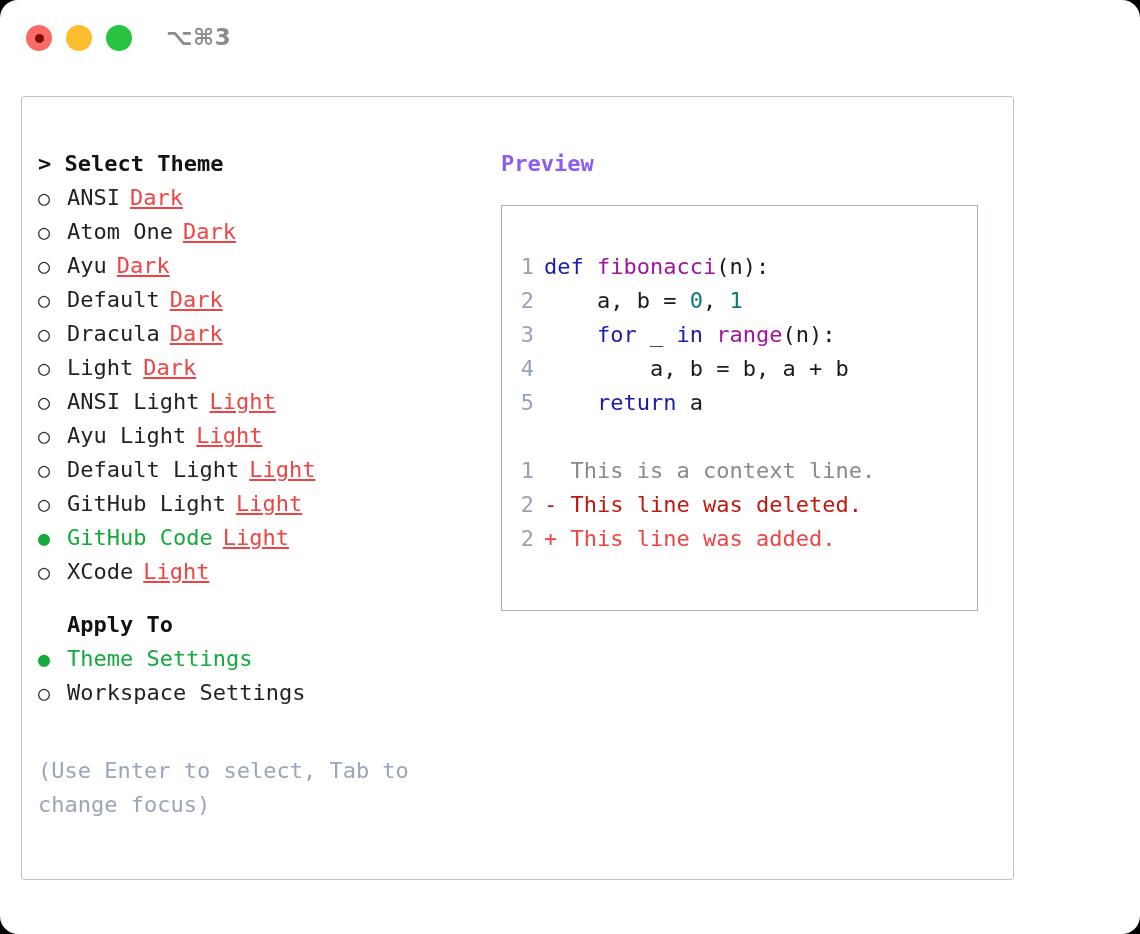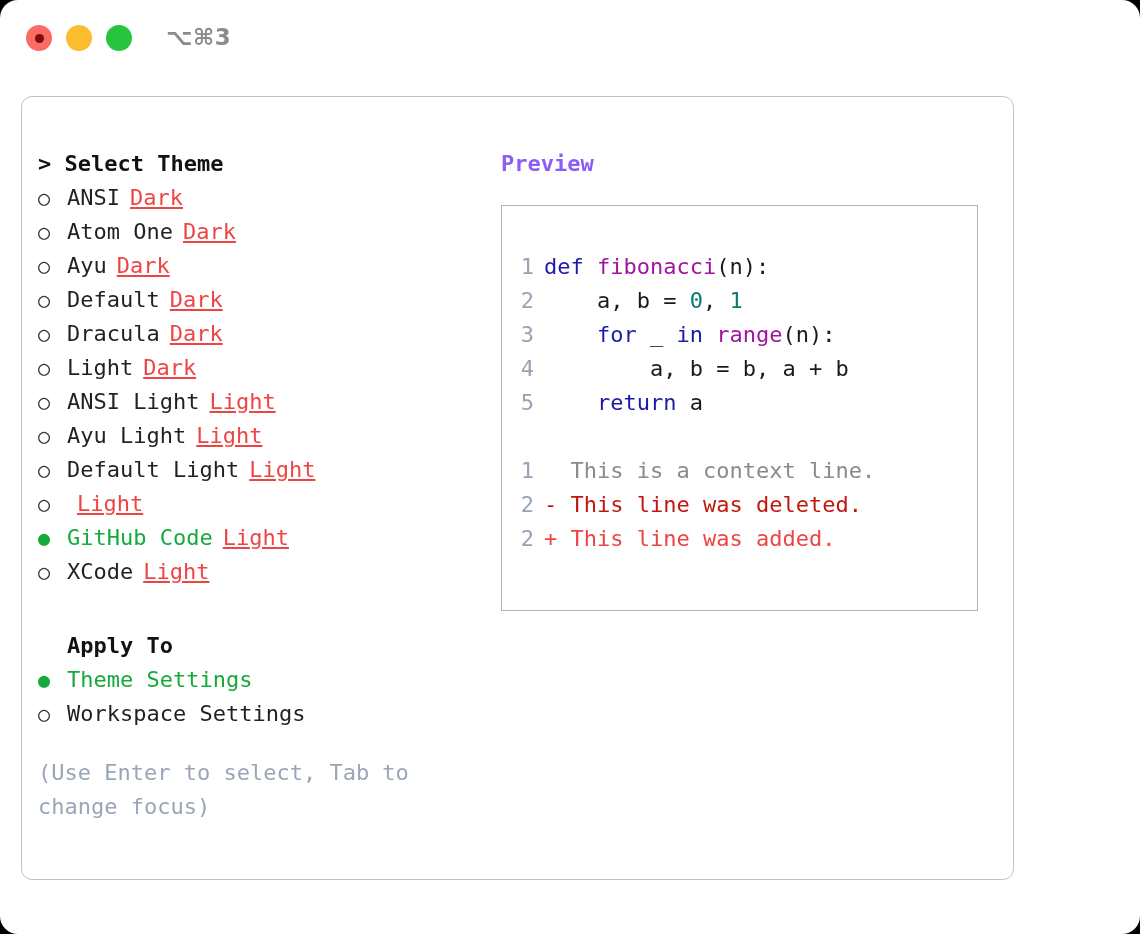--- a/index.html
+++ b/index.html
@@ -71,21 +71,21 @@
   }
 
   
   #panel {
     position: absolute;
     left: 21px;
     top: 96px;
     width: 993px;
     height: 784px;
     border: 1.5px solid #b9c2d1;
-    border-radius: 11px;
+    border-radius: 3px;
     background: #ffffff;
   }
 
   
   #left-col {
     position: absolute;
     left: 16px;
     top: 50px;
     width: 440px;
   }
@@ -111,24 +111,24 @@
     width: 29px;
     flex: 0 0 29px;
     color: #2f3135;
     font-size: 20px;
   }
   .opt-row.selected .bullet { color: #14aa3c; }
   .opt-label { color: #1f2124; }
   .opt-row.selected .opt-label { color: #14aa3c; }
   .opt-variant { color: #ef4444; padding-left: 10px; text-decoration: underline; }
 
-  #apply-block { margin-top: 40px; }
+  #apply-block { margin-top: 19px; }
 
   #hint {
-    margin-top: 25px;
+    margin-top: 44px;
     font-size: 22px;
     line-height: 34px;
     color: #9aa5b8;
     width: 400px;
     white-space: pre-wrap;
   }
 
   
   #right-col {
     position: absolute;
@@ -201,21 +201,21 @@
       <div id="theme-list">
           <div class="opt-row"><span class="bullet">○</span><span class="opt-label">ANSI</span><span class="opt-variant">Dark</span></div>
           <div class="opt-row"><span class="bullet">○</span><span class="opt-label">Atom One</span><span class="opt-variant">Dark</span></div>
           <div class="opt-row"><span class="bullet">○</span><span class="opt-label">Ayu</span><span class="opt-variant">Dark</span></div>
           <div class="opt-row"><span class="bullet">○</span><span class="opt-label">Default</span><span class="opt-variant">Dark</span></div>
           <div class="opt-row"><span class="bullet">○</span><span class="opt-label">Dracula</span><span class="opt-variant">Dark</span></div>
           <div class="opt-row"><span class="bullet">○</span><span class="opt-label">Light</span><span class="opt-variant">Dark</span></div>
           <div class="opt-row"><span class="bullet">○</span><span class="opt-label">ANSI Light</span><span class="opt-variant">Light</span></div>
           <div class="opt-row"><span class="bullet">○</span><span class="opt-label">Ayu Light</span><span class="opt-variant">Light</span></div>
           <div class="opt-row"><span class="bullet">○</span><span class="opt-label">Default Light</span><span class="opt-variant">Light</span></div>
-          <div class="opt-row"><span class="bullet">○</span><span class="opt-variant">Light</span></div>
+          <div class="opt-row"><span class="bullet">○</span><span class="opt-label">GitHub Light</span><span class="opt-variant">Light</span></div>
           <div class="opt-row selected"><span class="bullet">●</span><span class="opt-label">GitHub Code</span><span class="opt-variant">Light</span></div>
           <div class="opt-row"><span class="bullet">○</span><span class="opt-label">XCode</span><span class="opt-variant">Light</span></div>
         </div>
 
       <div id="apply-block">
         <div class="section-header indented">Apply To</div>
         <div id="apply-list">
             <div class="opt-row selected"><span class="bullet">●</span><span class="opt-label">Theme Settings</span></div>
             <div class="opt-row"><span class="bullet">○</span><span class="opt-label">Workspace Settings</span></div>
           </div>

